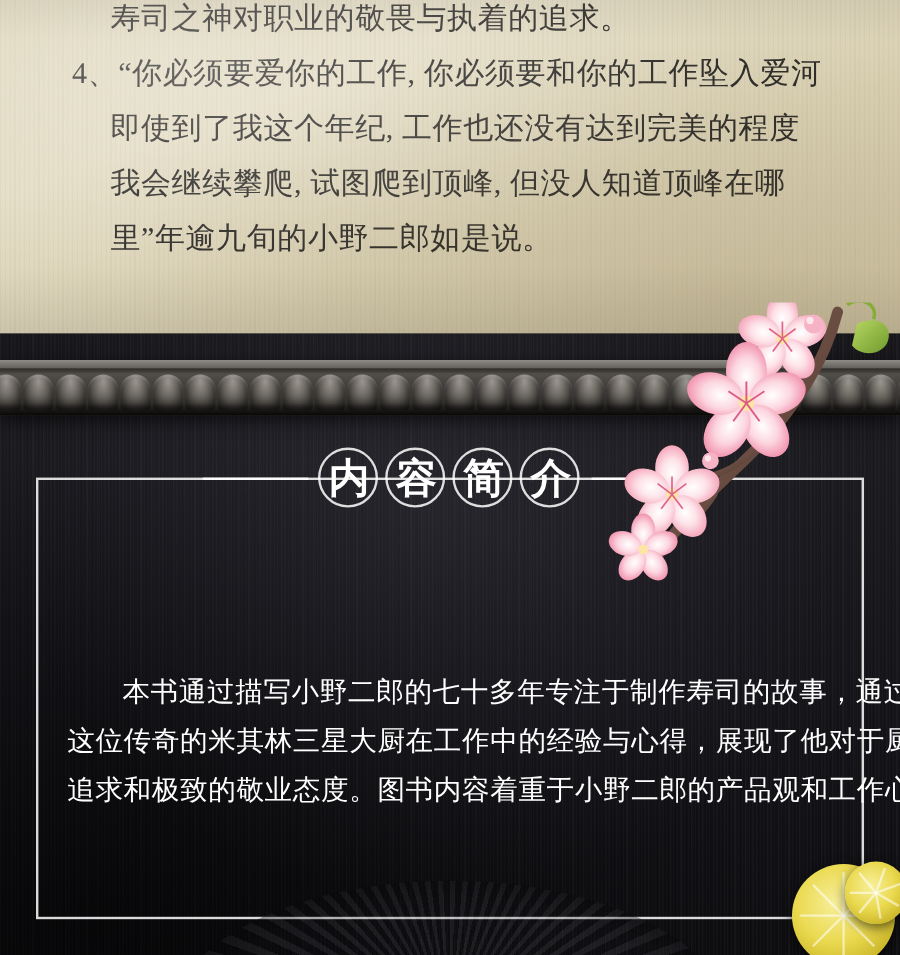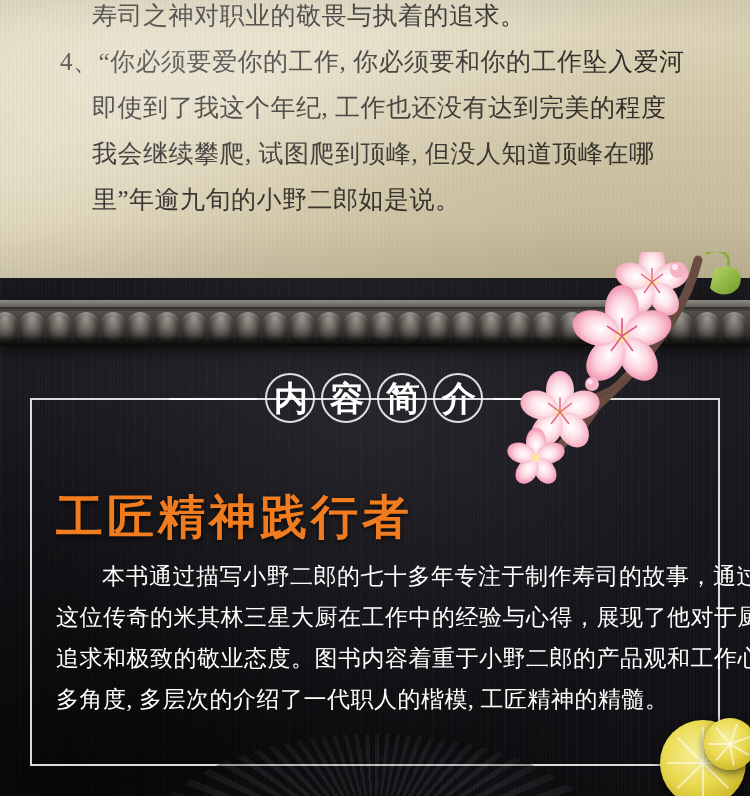--- a/index.html
+++ b/index.html
@@ -346,27 +346,25 @@
     <div class="title-rule"></div>
     <div class="title-chars">
       <div class="tchar">内</div>
       <div class="tchar">容</div>
       <div class="tchar">简</div>
       <div class="tchar">介</div>
     </div>
     <div class="title-rule"></div>
   </div>
 
-  <div class="headline">工匠精神践行者</div>
 
   <div class="body-copy">
     <div class="bc-line first">本书通过描写小野二郎的七十多年专注于制作寿司的故事，通过分享</div>
     <div class="bc-line">这位传奇的米其林三星大厨在工作中的经验与心得，展现了他对于厨艺的</div>
     <div class="bc-line">追求和极致的敬业态度。图书内容着重于小野二郎的产品观和工作心得,</div>
-    <div class="bc-line">多角度, 多层次的介绍了一代职人的楷模, 工匠精神的精髓。</div>
   </div>
 
   <svg class="branch" viewBox="0 0 250 290" xmlns="http://www.w3.org/2000/svg">
     <defs>
       <radialGradient id="pet" cx="50%" cy="60%" r="65%">
         <stop offset="0%" stop-color="#ffffff"></stop>
         <stop offset="45%" stop-color="#fde3e9"></stop>
         <stop offset="100%" stop-color="#f49cb5"></stop>
       </radialGradient>
       <radialGradient id="pet2" cx="50%" cy="60%" r="65%">

